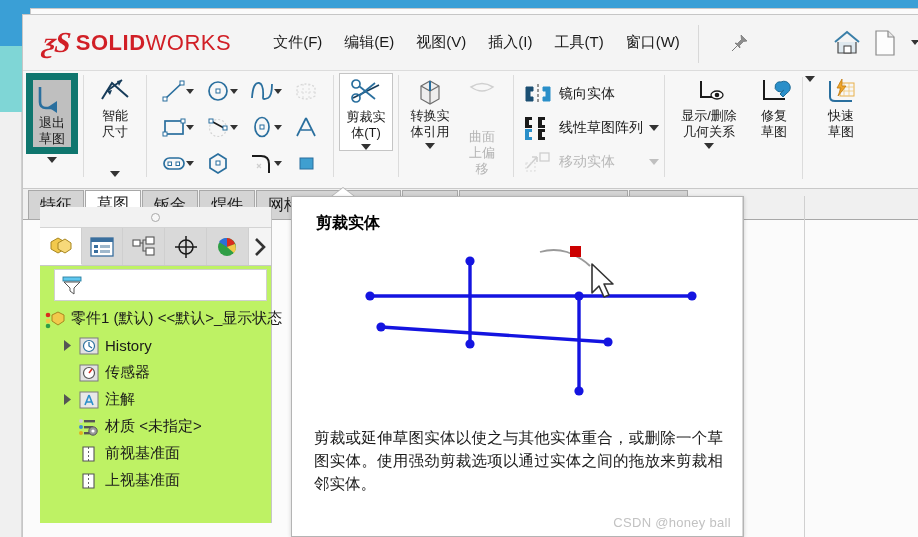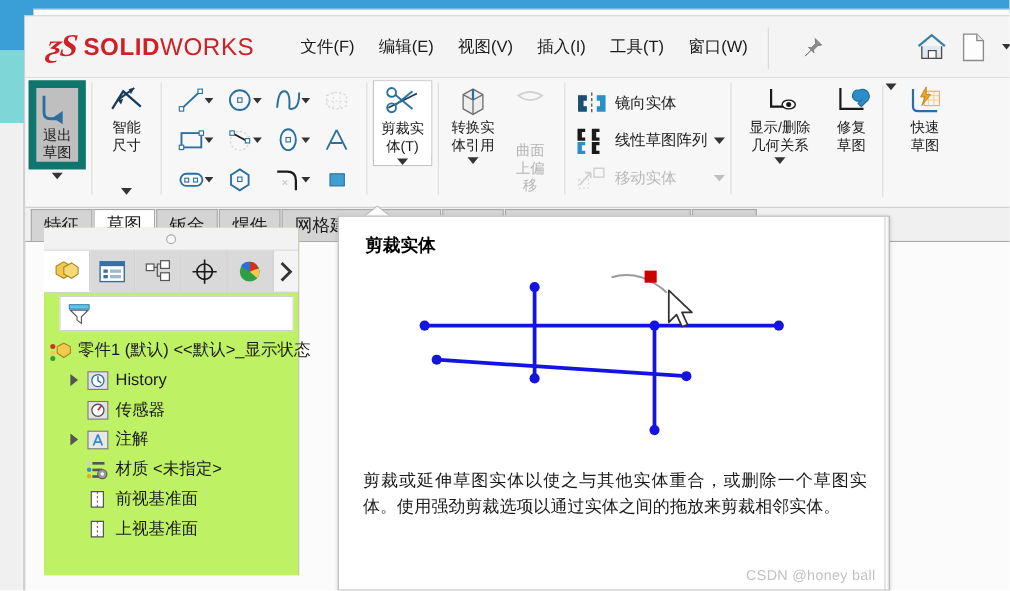--- a/index.html
+++ b/index.html
@@ -152,21 +152,21 @@
   }
   .tree { padding:4px 0 0 4px; font-size:15px; color:#1a1a1a;}
   .tnode { display:flex; align-items:center; height:27px; white-space:nowrap; cursor:default;}
   .tarrow { width:18px; display:flex; align-items:center; justify-content:center;}
   .tarrow.empty { visibility:hidden;}
   .tico { width:26px; display:flex; align-items:center; justify-content:center;}
   .tlbl { margin-left:3px; }
 
   
   .tooltip {
-    position:absolute; left:307px; top:196px; width:502px; height:341px;
+    position:absolute; left:291px; top:196px; width:453px; height:341px;
     background:#ffffff; border:1px solid #b4b4b4;
     box-shadow:0 1px 4px rgba(0,0,0,0.18);
     overflow:hidden;
   }
   .tt-arrow {
     position:absolute; left:330px; top:188px; width:0;height:0;
     border-left:13px solid transparent; border-right:13px solid transparent;
     border-bottom:10px solid #ffffff;
     filter: drop-shadow(0 -1px 0 #b4b4b4);
   }

